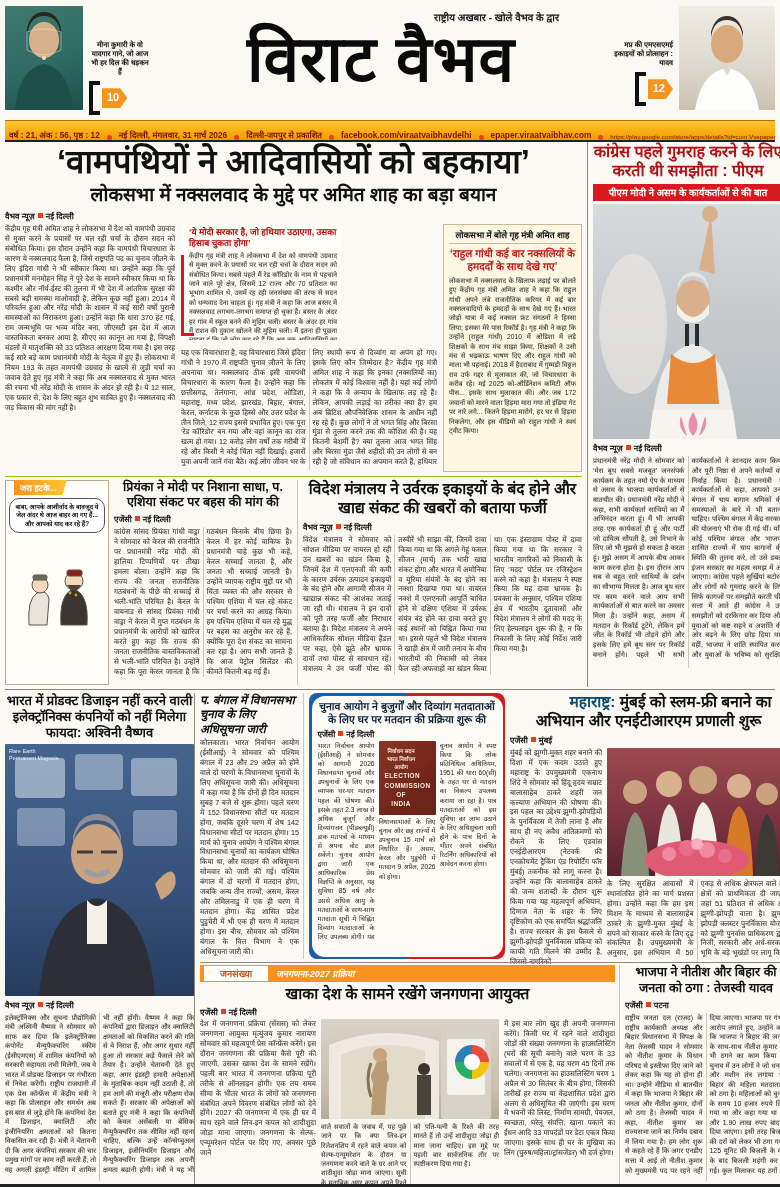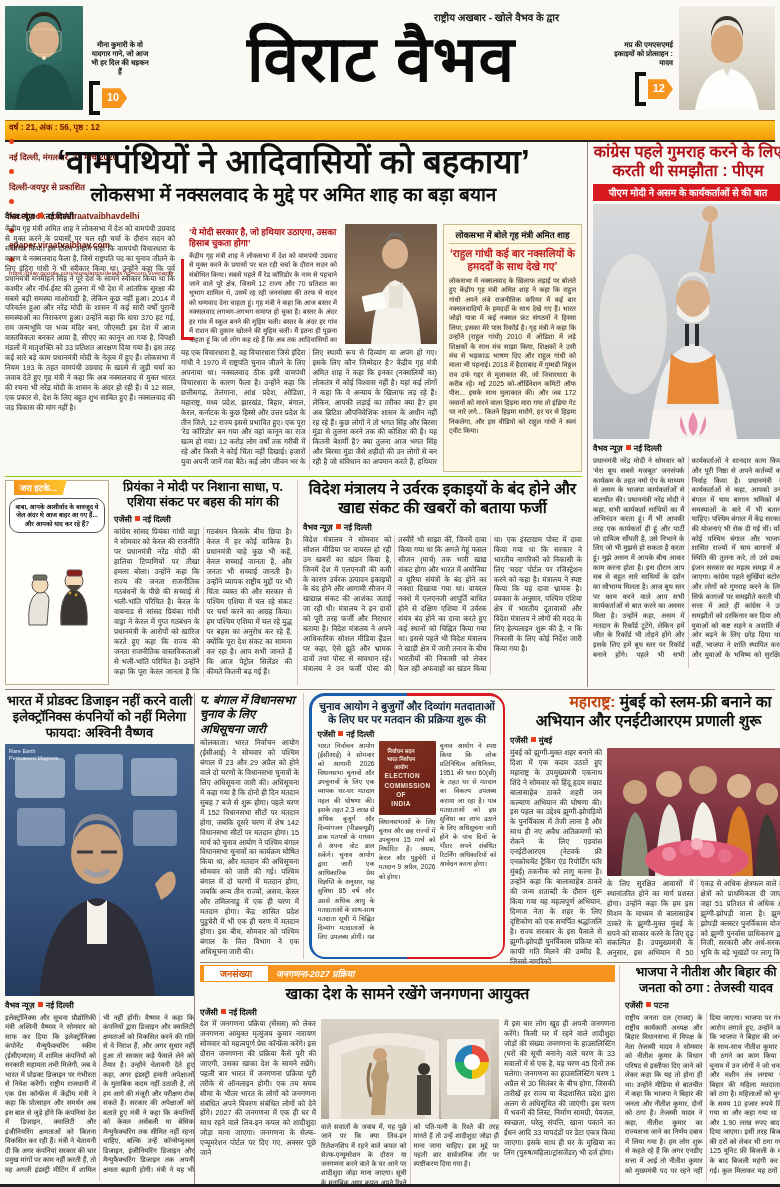--- a/index.html
+++ b/index.html
@@ -16,41 +16,41 @@
   .mh-promo{width:62px;font-size:7.2px;font-weight:bold;line-height:1.25;padding-top:34px;text-align:center;}
   .mh-promo.right{text-align:right;}
   .tagrow{display:flex;align-items:center;gap:2px;margin-top:5px;}
   .bracket{width:7px;height:26px;border-left:4px solid #111;border-top:4px solid #111;border-bottom:4px solid #111;}
   .pagetag{background:#f7941d;color:#fff;font-weight:bold;font-size:11px;padding:3px 8px 3px 5px;
            clip-path:polygon(0 0,72% 0,100% 50%,72% 100%,0 100%);}
   .mh-center{flex:1;position:relative;text-align:center;}
   .mh-tagline{position:absolute;top:4px;right:46px;font-size:10px;font-weight:bold;color:#222;}
   .mh-title{font-size:64px;font-weight:900;line-height:1.35;color:#0a0a0a;letter-spacing:1px;margin-top:10px;}
   
-  .infobar{height:22px;display:flex;align-items:flex-start;gap:7px;background:linear-gradient(180deg,#fdc62e,#f59b00);
+  .infobar{height:22px;display:flex;align-items:flex-end;gap:7px;background:linear-gradient(180deg,#fdc62e,#f59b00);
            border-top:1px solid #b36a00;border-bottom:2px solid #222;padding:0 4px;box-sizing:border-box;
-           font-size:8.3px;font-weight:bold;color:#7a1206;white-space:nowrap;flex-direction:column;}
+           font-size:8.3px;font-weight:bold;color:#7a1206;white-space:nowrap;}
   .ib-dot{width:5px;height:5px;border-radius:50%;background:#e8401c;flex:0 0 auto;}
   
   .byline{font-size:8px;font-weight:bold;color:#111;display:flex;align-items:center;gap:3px;margin:3px 0;}
   .byline .sq{width:5px;height:5px;background:#e8401c;flex:0 0 auto;}
   .body-txt{font-size:7.2px;line-height:1.38;text-align:justify;color:#1c1c1c;}
   .cols2{column-count:2;column-gap:7px;column-rule:1px solid #cfc8ba;column-fill:auto;}
   .cols3{column-count:3;column-gap:7px;column-rule:1px solid #cfc8ba;column-fill:auto;}
   
   .top-zone{display:flex;height:545px;}
   .left-zone{width:582px;flex:0 0 auto;padding-right:5px;box-sizing:border-box;}
   .right-rail{flex:1;border-left:1px solid #8f877a;padding-left:5px;box-sizing:border-box;}
   
   .lead-headline{font-size:33px;font-weight:900;text-align:center;line-height:1.12;margin-top:4px;}
   .lead-sub{font-size:19px;font-weight:800;text-align:center;margin-top:3px;}
   .lead-body{display:flex;gap:6px;height:248px;margin-top:2px;}
   .lead-c1{width:170px;flex:0 0 auto;}
   .lead-mid{width:256px;flex:0 0 auto;display:flex;flex-direction:column;gap:4px;}
-  .quote-row{display:flex;gap:4px;height:120px;}
+  .quote-row{display:flex;gap:4px;height:120px;flex-direction:column;}
   .quote-box{width:160px;position:relative;padding:3px 4px 3px 8px;box-sizing:border-box;background:#fffdf6;}
   .quote-box:before{content:"";position:absolute;left:0;bottom:4px;width:10px;height:78px;
         border-left:3px solid #d71920;border-bottom:3px solid #d71920;}
   .quote-title{font-size:8.8px;font-weight:800;color:#b01116;line-height:1.25;margin-bottom:2px;}
   .photo{position:relative;overflow:hidden;border-radius:1px;}
   .ph-shah{flex:1;background:linear-gradient(180deg,#6e5846,#8a6f55 55%,#5c4634);}
   .rahul-box{flex:1;border:1px solid #c9b98f;background:#fdf7e4;padding:4px 5px;box-sizing:border-box;}
   .rahul-kicker{font-size:8.6px;font-weight:800;text-align:center;border-bottom:1px solid #c9b98f;padding-bottom:2px;}
   .rahul-headline{font-size:10.4px;font-weight:800;color:#c21e1e;text-align:center;line-height:1.25;margin:3px 0;}
   
@@ -71,29 +71,29 @@
   .ph-modi{height:235px;margin-top:3px;background:linear-gradient(180deg,#d8dadc 0%,#c7cbce 45%,#b9bec2 100%);}
   
   .mid-zone{display:flex;height:496px;border-top:1px solid #8f877a;margin-top:2px;padding-top:3px;box-sizing:border-box;}
   .vaishnav{width:190px;flex:0 0 auto;border-right:1px solid #8f877a;box-sizing:border-box;}
   .ph-vaishnav{height:252px;margin-top:3px;background:linear-gradient(180deg,#46658e,#35507a 60%,#263c5e);}
   .rest-zone{flex:1;padding-left:5px;box-sizing:border-box;display:flex;flex-direction:column;}
   .row3{display:flex;gap:5px;height:266px;}
   .bengal{width:104px;flex:0 0 auto;border-right:1px solid #cfc8ba;padding-right:4px;box-sizing:border-box;}
   .bengal-head{font-size:11.5px;font-weight:800;font-style:italic;line-height:1.25;}
   .ecbox-wrap{width:196px;flex:0 0 auto;background:linear-gradient(90deg,#1a5dab 0 50%,#d71920 50% 100%);
-        border-radius:16px;padding:2.5px;box-sizing:border-box;}
+        border-radius:8px;padding:2.5px;box-sizing:border-box;}
   .ecbox{background:#fdfbf5;border-radius:13px;height:100%;padding:4px 6px;box-sizing:border-box;}
   .ec-head{font-size:10.6px;font-weight:800;text-align:center;line-height:1.25;color:#10263d;}
   .ec-grid{display:flex;gap:4px;margin-top:2px;height:198px;}
   .ec-col{flex:1;}
   .ph-ec{height:74px;background:linear-gradient(135deg,#8a3425,#6e2418 70%);}
   .maha{flex:1;}
   .maha-head{font-size:15.5px;font-weight:900;text-align:center;line-height:1.22;}
-  .maha-kicker{color:#c2410c;margin-left:44px;}
+  .maha-kicker{color:#0c4a6e;margin-left:44px;}
   .maha-grid{display:flex;gap:5px;height:218px;}
   .maha-c1{width:92px;flex:0 0 auto;}
   .ph-shinde{height:128px;background:linear-gradient(180deg,#9c4a50 0%,#7c3440 55%,#57222f 100%);}
   .row4{display:flex;gap:5px;flex:1;border-top:1px solid #8f877a;margin-top:3px;padding-top:2px;}
   .census{width:420px;flex:0 0 auto;border-right:1px solid #cfc8ba;padding-right:4px;box-sizing:border-box;}
   .census-strip{background:#f7941d;display:flex;align-items:center;gap:8px;height:17px;padding:0 4px;}
   .census-strip .lbl{background:#fff;color:#d35400;font-weight:800;font-size:9.5px;padding:1px 16px;}
   .census-strip .ttl{color:#fff;font-weight:800;font-style:italic;font-size:9px;}
   .census-head{font-size:15.5px;font-weight:900;text-align:center;margin-top:3px;}
   .census-grid{display:flex;gap:5px;height:172px;margin-top:2px;}

